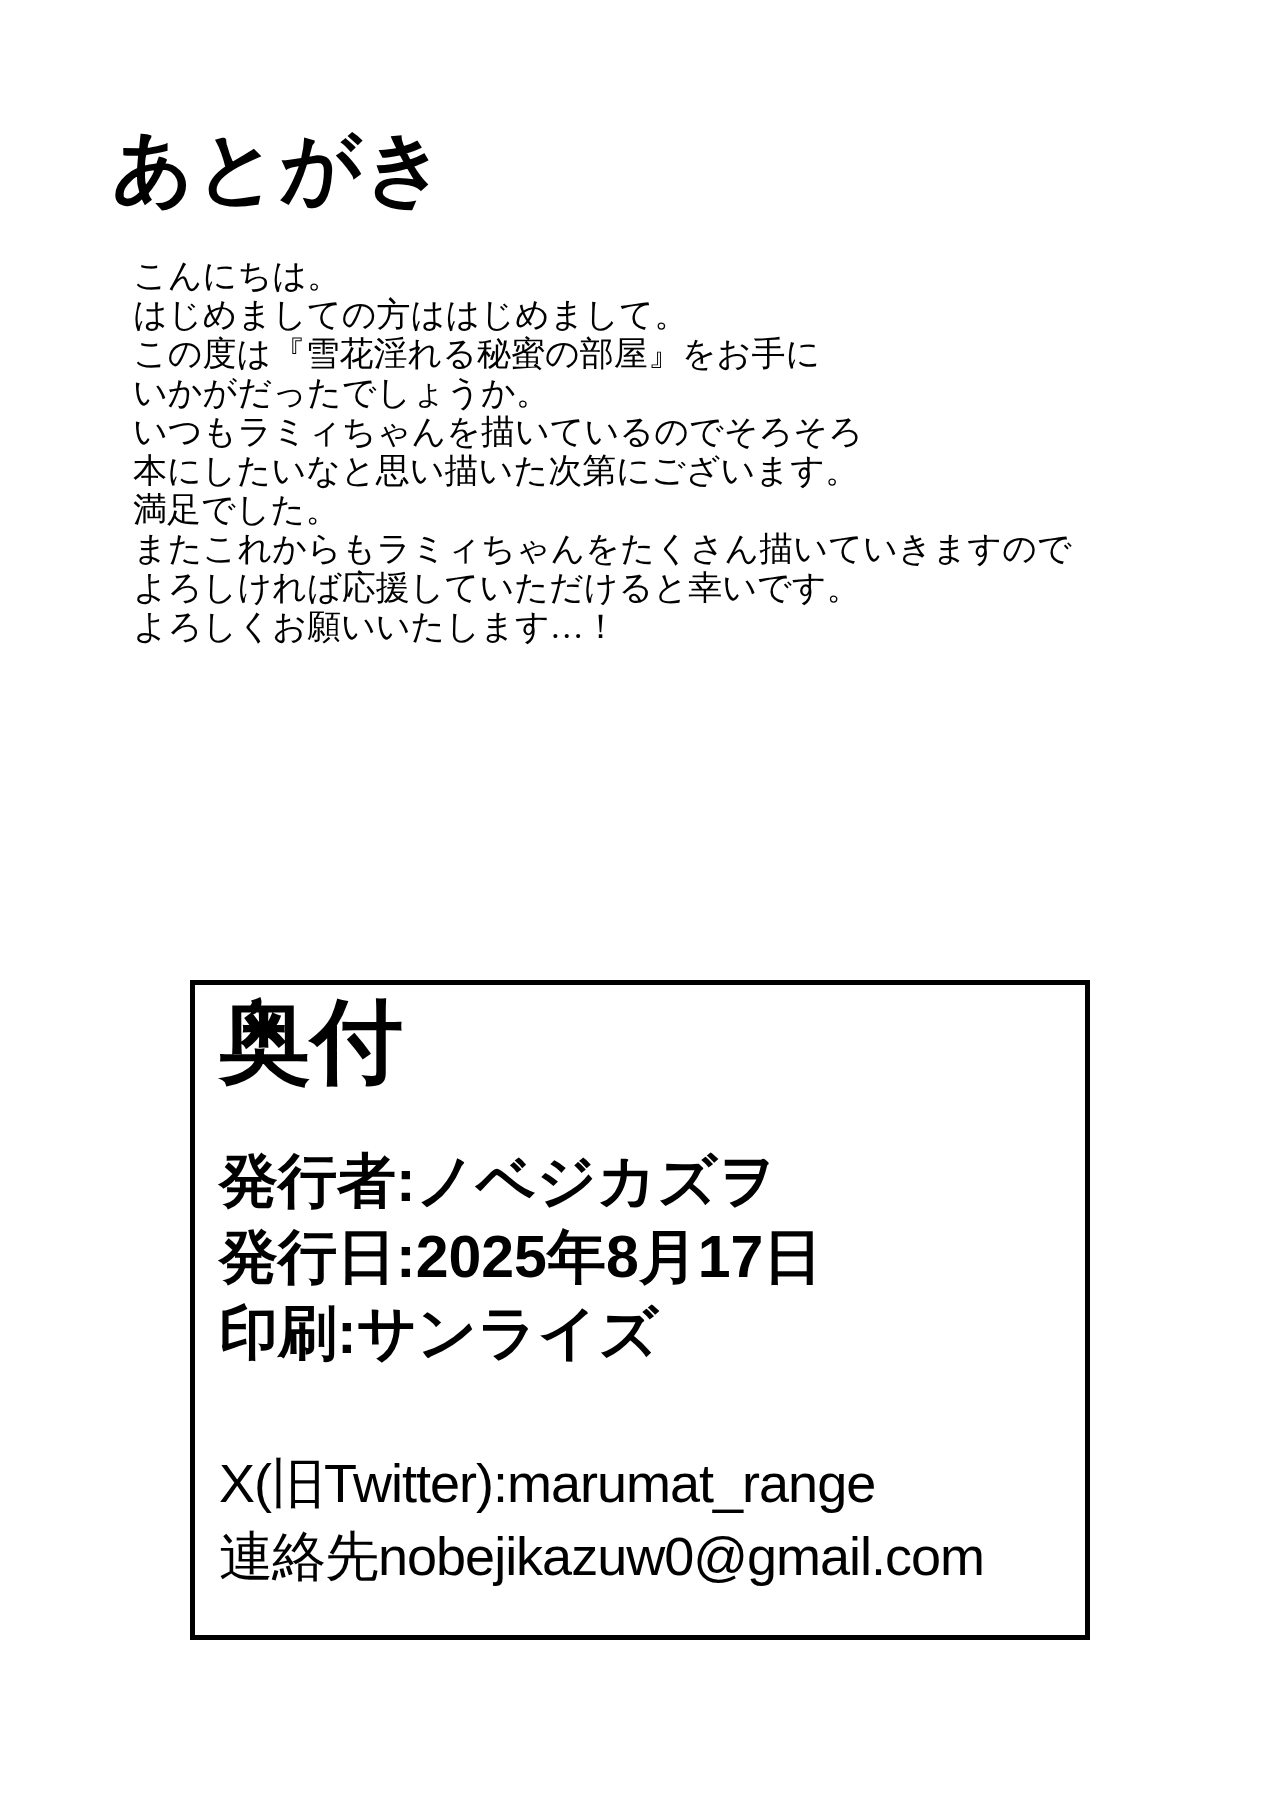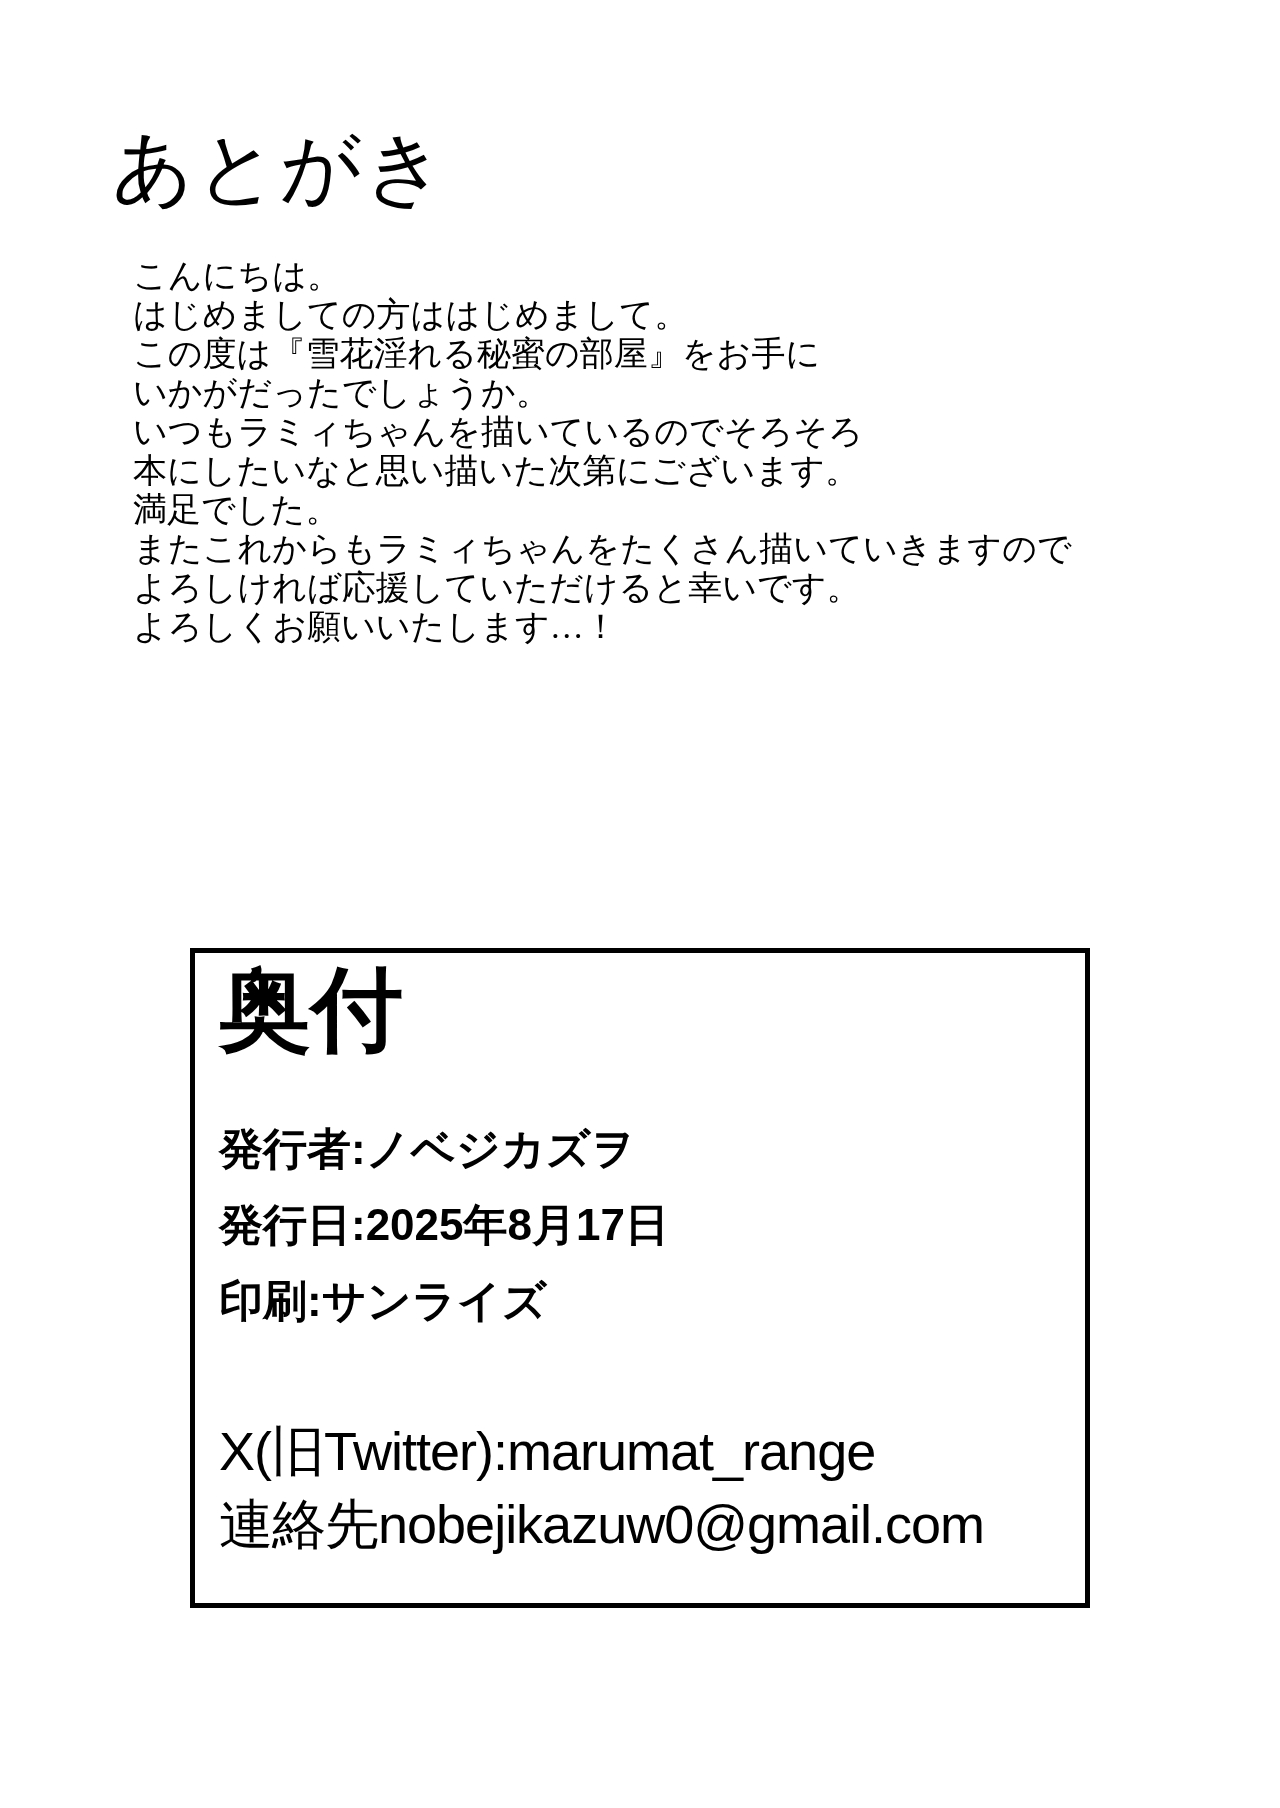--- a/index.html
+++ b/index.html
@@ -14,39 +14,39 @@
     margin: 0 auto;
     background: #ffffff;
     color: #000000;
     overflow: hidden;
   }
   .afterword-title {
     position: absolute;
     left: 112px;
     top: 128px;
     font-family: "Liberation Sans", "DejaVu Sans", sans-serif;
-    font-weight: normal;
+    font-weight: bold;
     font-size: 80px;
     line-height: 1;
     letter-spacing: 2px;
     white-space: nowrap;
   }
   .afterword-text {
     position: absolute;
     left: 133px;
     top: 256px;
     font-family: "Liberation Serif", "DejaVu Serif", serif;
     font-size: 34px;
     line-height: 39px;
     white-space: nowrap;
   }
   .colophon-box {
     position: absolute;
     left: 190px;
-    top: 948px;
+    top: 980px;
     width: 900px;
     height: 660px;
     border: 5px solid #000000;
     box-sizing: border-box;
   }
   .colophon-title {
     position: absolute;
     left: 24px;
     top: 4px;
     font-family: "Liberation Sans", "DejaVu Sans", sans-serif;
@@ -54,21 +54,21 @@
     font-size: 92px;
     line-height: 1.15;
     white-space: nowrap;
   }
   .colophon-info {
     position: absolute;
     left: 24px;
     top: 158px;
     font-family: "Liberation Sans", "DejaVu Sans", sans-serif;
     font-weight: bold;
-    font-size: 44px;
+    font-size: 59px;
     line-height: 76px;
     white-space: nowrap;
   }
   .colophon-contact {
     position: absolute;
     left: 24px;
     top: 462px;
     font-family: "Liberation Sans", "DejaVu Sans", sans-serif;
     font-weight: normal;
     font-size: 54px;

